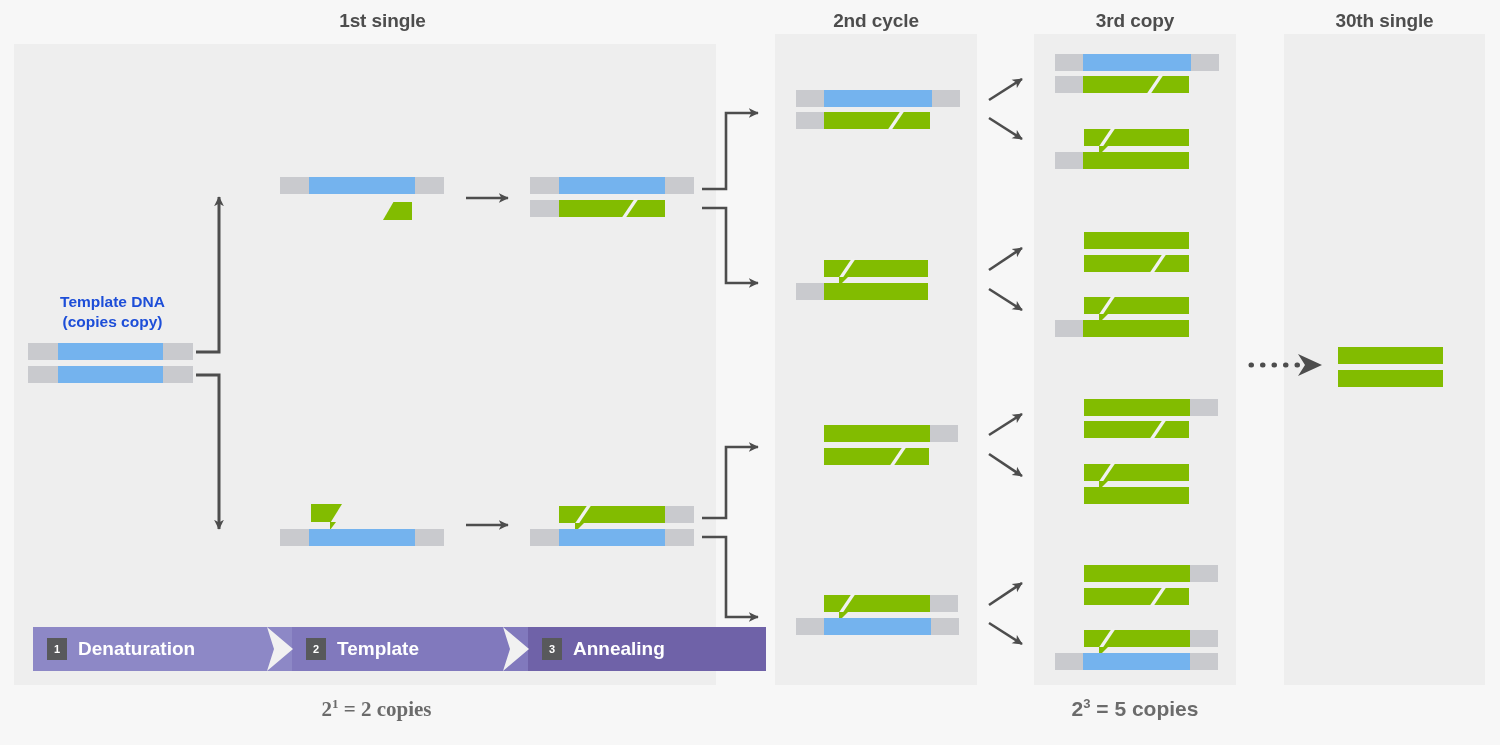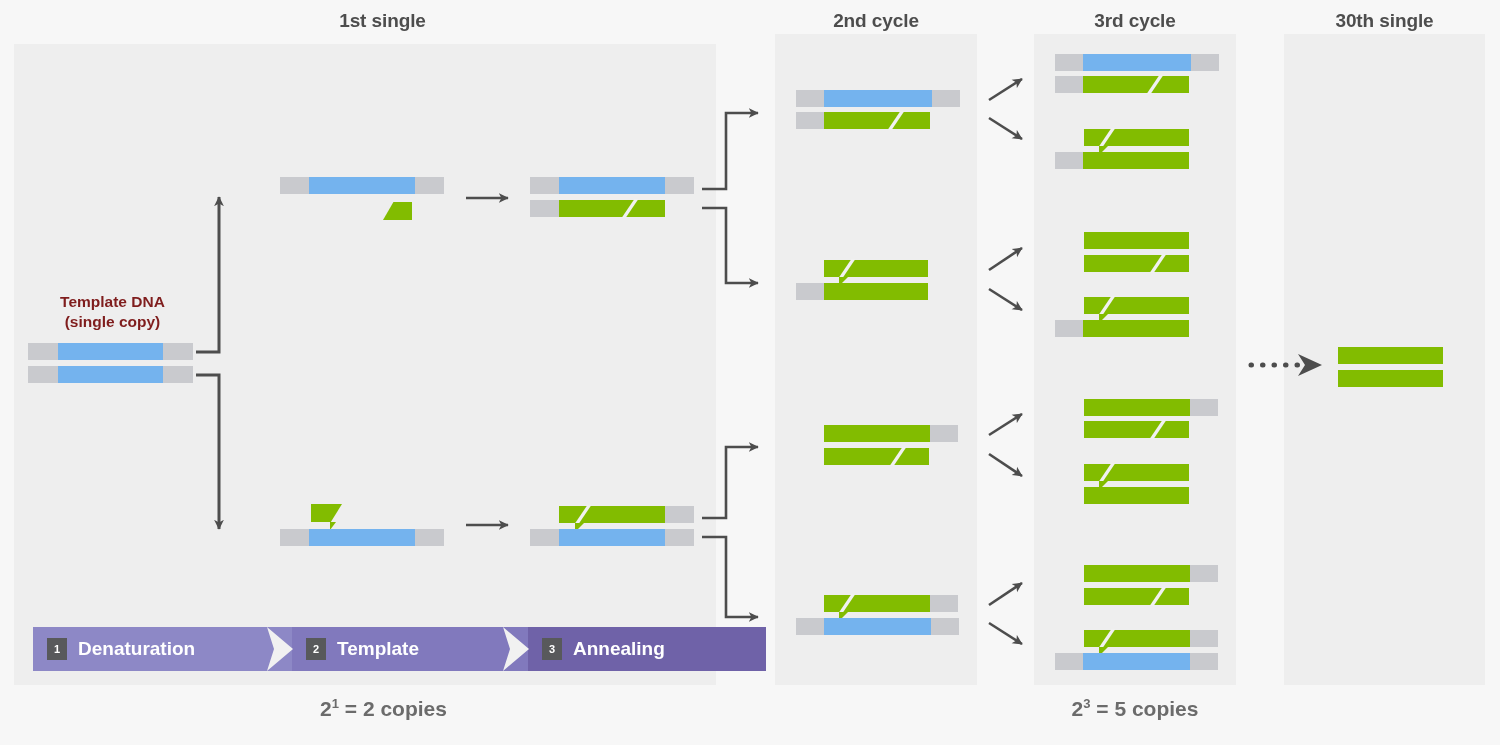--- a/index.html
+++ b/index.html
@@ -25,21 +25,21 @@
   .copies-label{
     position:absolute;
     font-size:21px;font-weight:bold;color:#6b6b6b;
     text-align:center;white-space:nowrap;
   }
   .copies-label sup{font-size:0.62em;vertical-align:super;line-height:0;}
 
   
   .tpl-caption{
     position:absolute;
-    font-size:15.5px;font-weight:bold;color:#7f1d1d;
+    font-size:15.5px;font-weight:bold;color:#1d4ed8;
     text-align:center;line-height:1.28;white-space:nowrap;
   }
 
   
   .strand{position:absolute;height:17px;display:flex;overflow:visible;}
   .seg{height:100%;}
   .seg.gray{background:#c9cace;}
   .seg.blue{background:#74b3ee;}
   .seg.green{background:#82bc00;}
   .slash{
@@ -107,33 +107,33 @@
 
 <div class="stage">
 
   <div class="panel" style="left:14px;top:44px;width:702px;height:641px;"></div>
   <div class="panel" style="left:775px;top:34px;width:202px;height:651px;"></div>
   <div class="panel" style="left:1034px;top:34px;width:202px;height:651px;"></div>
   <div class="panel" style="left:1284px;top:34px;width:201px;height:651px;"></div>
 
   <div class="cycle-title" style="left:265px;top:10px;width:235px;">1st single</div>
   <div class="cycle-title" style="left:775px;top:10px;width:202px;">2nd cycle</div>
-  <div class="cycle-title" style="left:1034px;top:10px;width:202px;">3rd cycle</div>
+  <div class="cycle-title" style="left:1034px;top:10px;width:202px;">3rd copy</div>
   <div class="cycle-title" style="left:1284px;top:10px;width:201px;">30th single</div>
 
-  <div class="copies-label" style="left:266px;top:697px;width:235px;">
+  <div class="copies-label" style="left:259px;top:697px;width:235px;font-family:Liberation Serif, serif;">
     <span>2</span><sup>1</sup><span> = 2 copies</span>
   </div>
   <div class="copies-label" style="left:1034px;top:697px;width:202px;">
     <span>2</span><sup>3</sup><span> = 5 copies</span>
   </div>
 
   <div class="tpl-caption" style="left:20px;top:292px;width:185px;">
     <div>Template DNA</div>
-    <div>(single copy)</div>
+    <div>(copies copy)</div>
   </div>
 
   <div class="strand" style="left:28px;top:343px;width:165px;">
     <div class="seg gray" style="width:30px;"></div>
     <div class="seg blue" style="flex:1;"></div>
     <div class="seg gray" style="width:30px;"></div>
   </div>
   <div class="strand" style="left:28px;top:366px;width:165px;">
     <div class="seg gray" style="width:30px;"></div>
     <div class="seg blue" style="flex:1;"></div>

